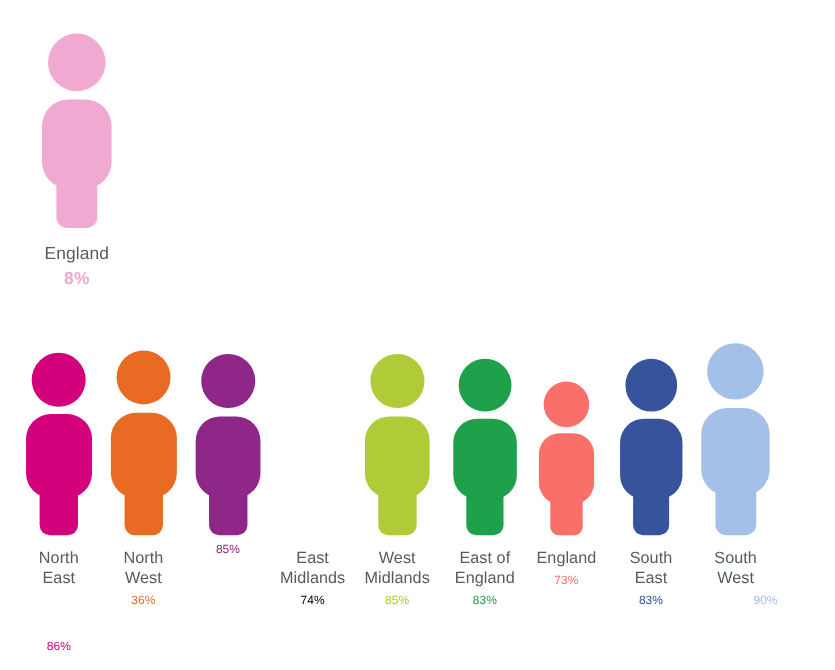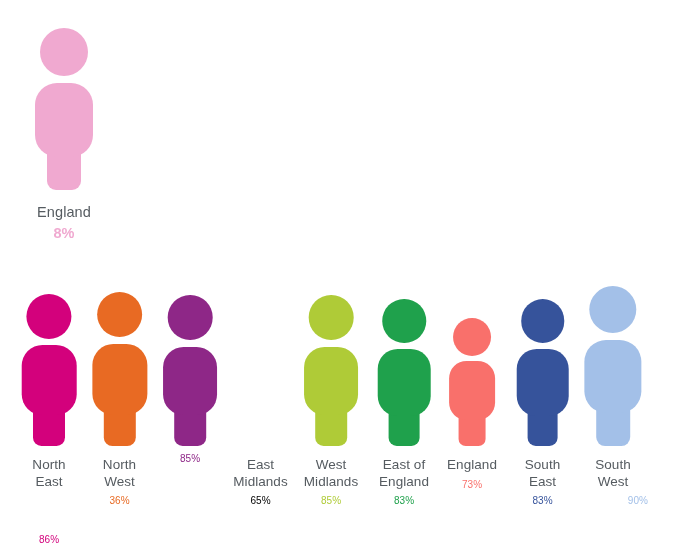--- a/index.html
+++ b/index.html
@@ -169,21 +169,21 @@
           <div class="person" style="height: 144.941px; bottom: 2px;">
             <div class="p-legs" style="width: 30.4198px; height: 56.366px; bottom: 0px; border-radius: 0px 0px 8.05229px 8.05229px;"></div>
             <div class="p-torso" style="width: 51.8925px; height: 66.2077px; top: 49.2084px; border-radius: 19.6834px;"></div>
             <div class="p-head" style="width: 42.9455px; height: 42.9455px; top: 0px;"></div>
           </div>
         </div>
         <div class="region-label">
           <div>East</div>
           <div>Midlands</div>
         </div>
-        <div class="region-value">65%</div>
+        <div class="region-value">74%</div>
       </div>
       <div class="region-col" style="left: 282px;">
         <div class="figure-area">
           <div class="person" style="height: 150.588px; bottom: 2px;">
             <div class="p-legs" style="width: 31.6049px; height: 58.5621px; bottom: 0px; background: rgb(175, 203, 55); border-radius: 0px 0px 8.36601px 8.36601px;"></div>
             <div class="p-torso" style="width: 53.9143px; height: 68.7872px; top: 51.1256px; background: rgb(175, 203, 55); border-radius: 20.4503px;"></div>
             <div class="p-head" style="width: 44.6187px; height: 44.6187px; top: 0px; background: rgb(175, 203, 55);"></div>
           </div>
         </div>
         <div class="region-label">

